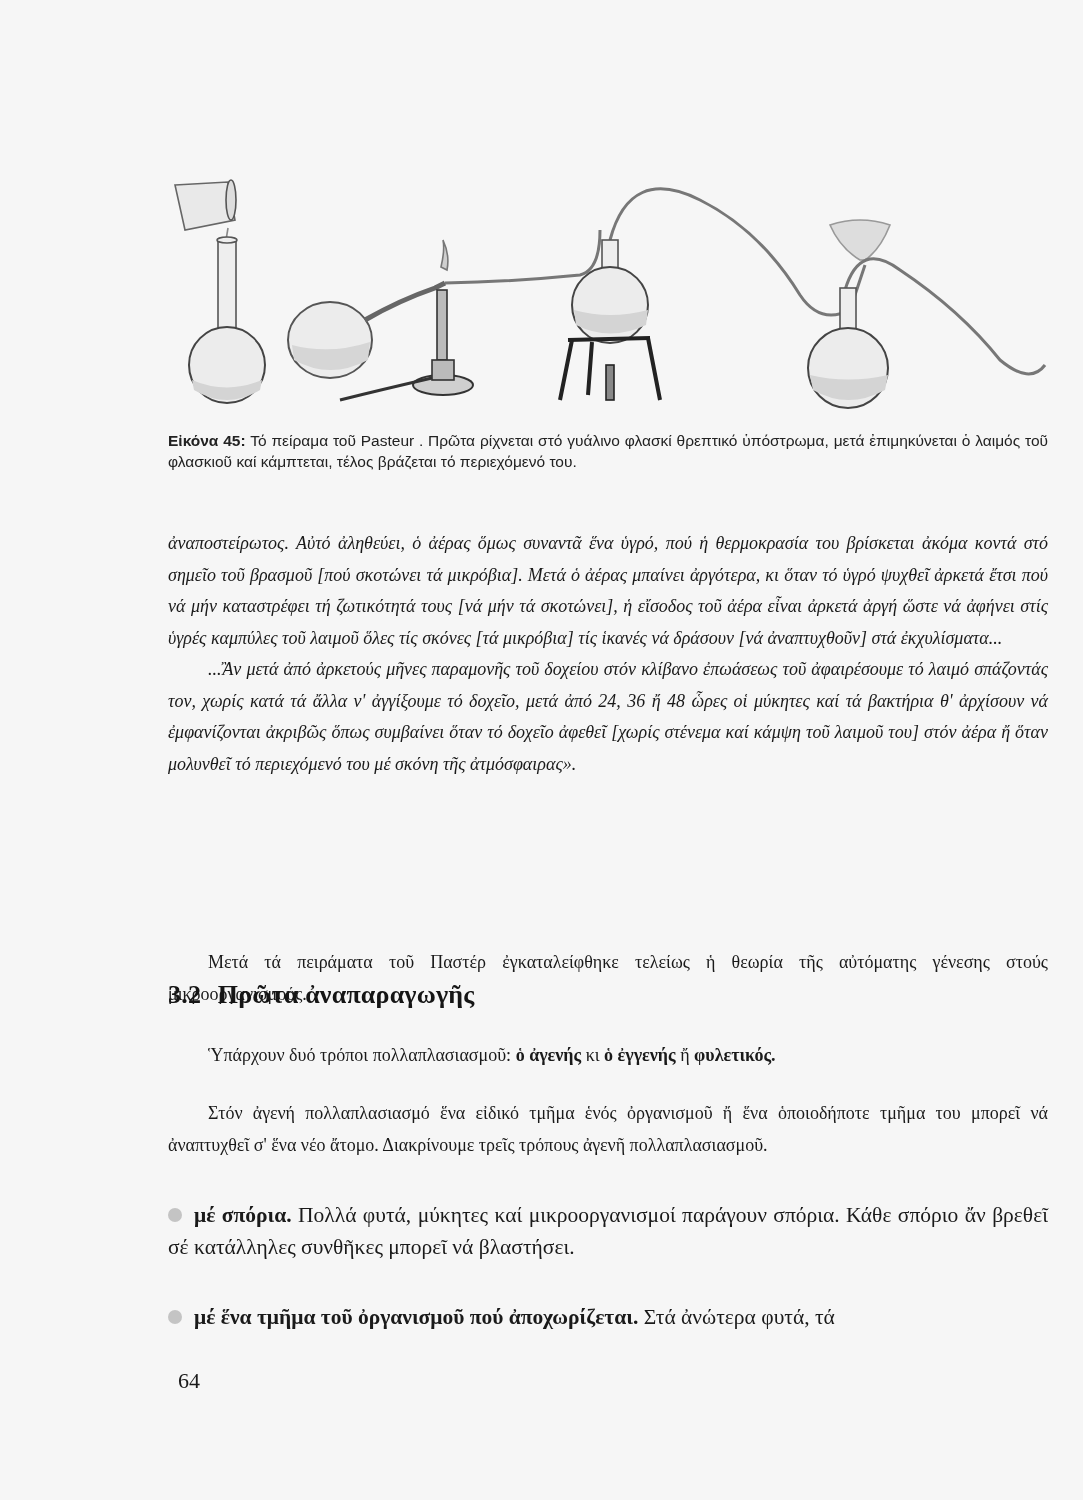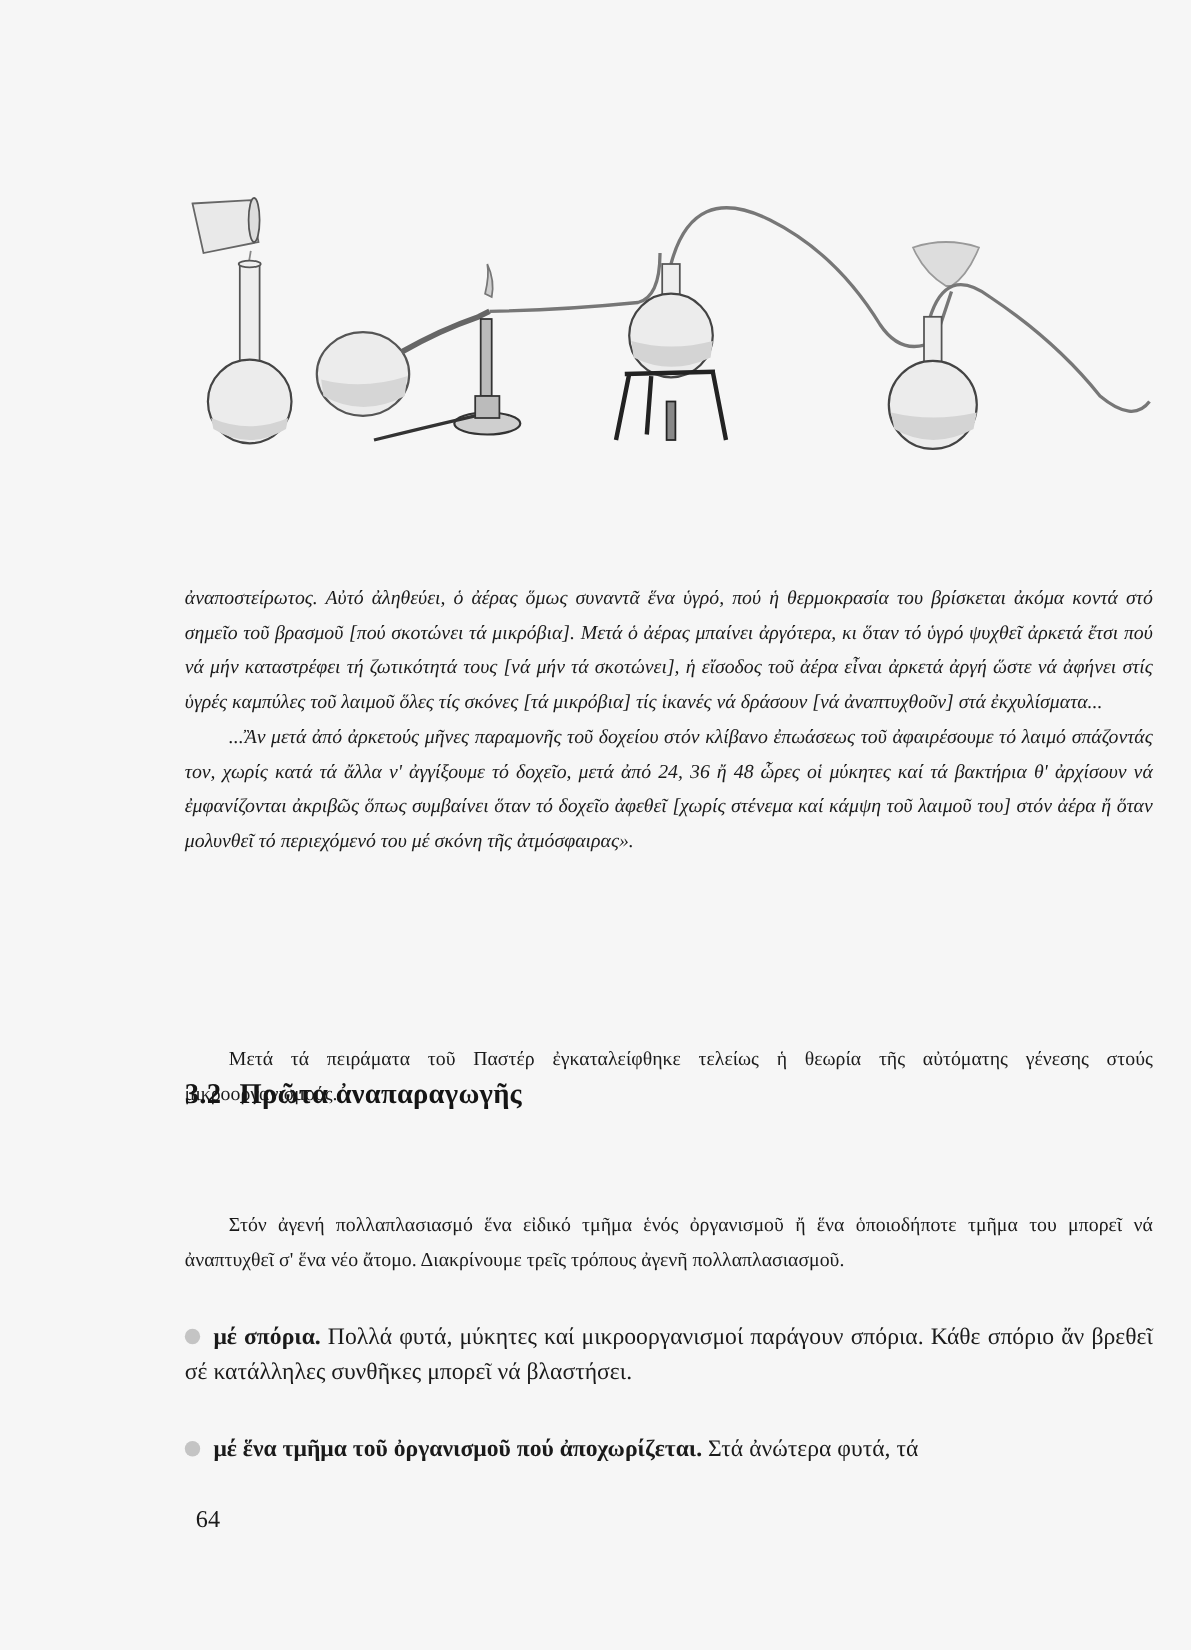--- a/index.html
+++ b/index.html
@@ -155,35 +155,44 @@
           <path d="M690 140 Q700 110 705 95" fill="none" stroke="#777" stroke-width="3"></path>
           <path d="M685 120 Q700 70 740 100 Q800 140 840 190 Q870 215 885 195" fill="none" stroke="#777" stroke-width="3"></path>
           <rect x="680" y="118" width="16" height="45" fill="#eee" stroke="#555"></rect>
           <circle cx="688" cy="198" r="40" fill="#ececec" stroke="#444" stroke-width="2"></circle>
           <path d="M650 205 Q688 214 728 205 L725 220 Q688 240 653 220 Z" fill="#d4d4d4" stroke="none"></path>
         </g>
       </g>
     </svg>
   </div>
 
+  <div class="caption">
+    <span class="cap-label">Εἰκόνα 45:</span>
+    <span>Τό πείραμα τοῦ Pasteur . Πρῶτα ρίχνεται στό γυάλινο φλασκί θρεπτικό ὑπόστρωμα, μετά ἐπιμηκύνεται ὁ λαιμός τοῦ φλασκιοῦ καί κάμπτεται, τέλος βράζεται τό περιεχόμενό του.</span>
+  </div>
 
   <div class="body-text quote">
     <p>ἀναποστείρωτος. Αὐτό ἀληθεύει, ὁ ἀέρας ὅμως συναντᾶ ἕνα ὑγρό, πού ἡ θερμοκρασία του βρίσκεται ἀκόμα κοντά στό σημεῖο τοῦ βρασμοῦ [πού σκοτώνει τά μικρόβια]. Μετά ὁ ἀέρας μπαίνει ἀργότερα, κι ὅταν τό ὑγρό ψυχθεῖ ἀρκετά ἔτσι πού νά μήν καταστρέφει τή ζωτικότητά τους [νά μήν τά σκοτώνει], ἡ εἴσοδος τοῦ ἀέρα εἶναι ἀρκετά ἀργή ὥστε νά ἀφήνει στίς ὑγρές καμπύλες τοῦ λαιμοῦ ὅλες τίς σκόνες [τά μικρόβια] τίς ἱκανές νά δράσουν [νά ἀναπτυχθοῦν] στά ἐκχυλίσματα...</p>
     <p class="indent">...Ἂν μετά ἀπό ἀρκετούς μῆνες παραμονῆς τοῦ δοχείου στόν κλίβανο ἐπωάσεως τοῦ ἀφαιρέσουμε τό λαιμό σπάζοντάς τον, χωρίς κατά τά ἄλλα ν' ἀγγίξουμε τό δοχεῖο, μετά ἀπό 24, 36 ἤ 48 ὧρες οἱ μύκητες καί τά βακτήρια θ' ἀρχίσουν νά ἐμφανίζονται ἀκριβῶς ὅπως συμβαίνει ὅταν τό δοχεῖο ἀφεθεῖ [χωρίς στένεμα καί κάμψη τοῦ λαιμοῦ του] στόν ἀέρα ἤ ὅταν μολυνθεῖ τό περιεχόμενό του μέ σκόνη τῆς ἀτμόσφαιρας».</p>
   </div>
 
   <div class="body-text normal after-quote">
     <p class="indent">Μετά τά πειράματα τοῦ Παστέρ ἐγκαταλείφθηκε τελείως ἡ θεωρία τῆς αὐτόματης γένεσης στούς μικροοργανισμούς.</p>
   </div>
 
   <div class="section-heading">
     <span class="num">3.2</span>
     <span>Πρῶτα ἀναπαραγωγῆς</span>
   </div>
 
+  <div class="body-text normal intro">
+    <p class="indent">
+      <span>Ὑπάρχουν δυό τρόποι πολλαπλασιασμοῦ: </span><span class="bold">ὁ ἀγενής</span><span> κι </span><span class="bold">ὁ ἐγγενής</span><span> ἤ </span><span class="bold">φυλετικός.</span>
+    </p>
+  </div>
 
   <div class="body-text normal agenis">
     <p class="indent">Στόν ἀγενή πολλαπλασιασμό ἕνα εἰδικό τμῆμα ἑνός ὀργανισμοῦ ἤ ἕνα ὁποιοδήποτε τμῆμα του μπορεῖ νά ἀναπτυχθεῖ σ' ἕνα νέο ἄτομο. Διακρίνουμε τρεῖς τρόπους ἀγενῆ πολλαπλασιασμοῦ.</p>
   </div>
 
   <div class="bullet-block bullet-1">
     <span class="bullet-dot"></span><span class="bold">μέ σπόρια.</span><span> Πολλά φυτά, μύκητες καί μικροοργανισμοί παράγουν σπόρια. Κάθε σπόριο ἄν βρεθεῖ σέ κατάλληλες συνθῆκες μπορεῖ νά βλαστήσει.</span>
   </div>
 
   <div class="bullet-block bullet-2">

